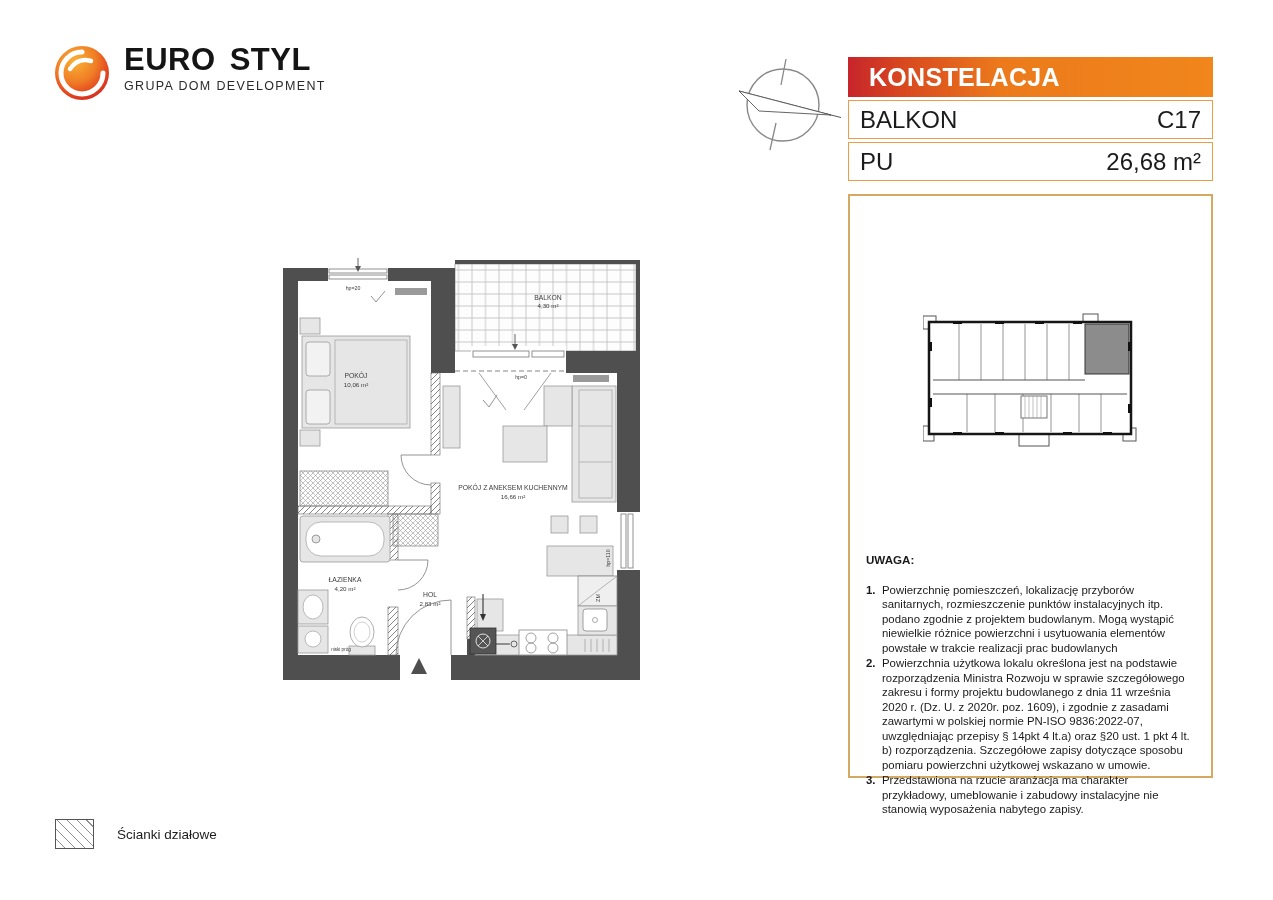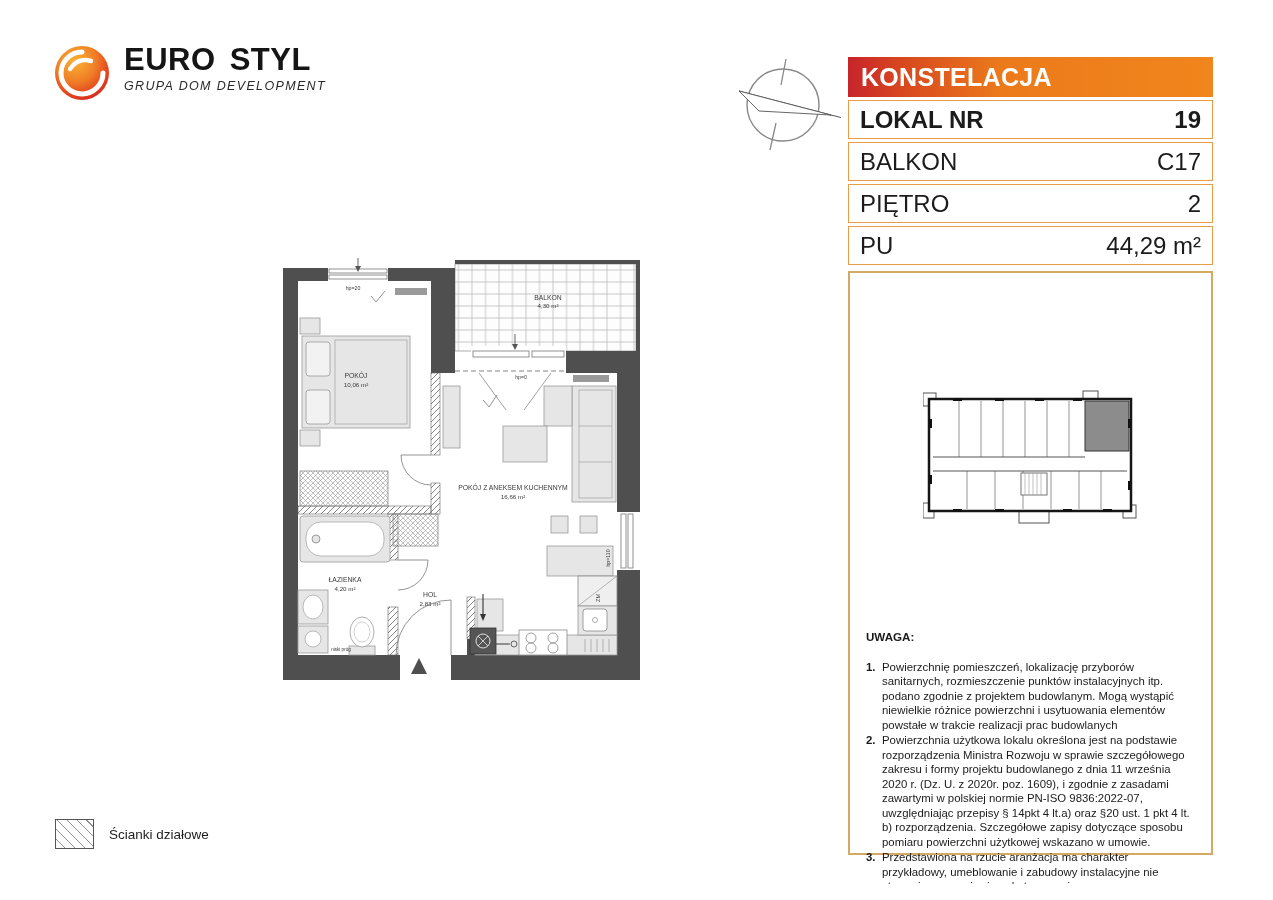--- a/index.html
+++ b/index.html
@@ -2,44 +2,44 @@
 <html><head>
 <meta charset="utf-8">
 <style>
   html,body{margin:0;padding:0;background:#fff;}
   .page{position:relative;width:1273px;height:884px;background:#fff;overflow:hidden;
         font-family:"Liberation Sans",sans-serif;color:#1b1b1b;}
 
   
   .logo{position:absolute;left:53px;top:44px;display:flex;gap:13px;align-items:flex-start;}
   .logo-text .brand{font-size:31px;font-weight:bold;letter-spacing:.5px;color:#151515;line-height:1;word-spacing:5px;}
-  .logo-text .tagline{font-size:12.5px;letter-spacing:1.35px;color:#2a2a2a;margin-top:4px;font-style:italic;}
+  .logo-text .tagline{font-size:12.5px;letter-spacing:1.35px;color:#2a2a2a;margin-top:4px;}
 
   
   .compass{position:absolute;left:723px;top:53px;}
 
   
   .panel{position:absolute;left:848px;top:57px;width:365px;}
-  .panel-header{height:40px;line-height:40px;padding-left:13px;color:#fff;font-weight:bold;font-size:25px;letter-spacing:.3px;
+  .panel-header{height:40px;line-height:40px;padding-left:21px;color:#fff;font-weight:bold;font-size:25px;letter-spacing:.3px;
     background:linear-gradient(90deg,#c7242b 0%,#d8481f 15%,#ec7a1b 42%,#f1861c 100%);}
   .prow{height:37px;border:1px solid #eb9c46;margin-top:3px;display:flex;justify-content:space-between;align-items:center;
     padding:0 11px;font-size:24px;background:#fff;}
   .prow.first{font-weight:bold;}
-  .notes-box{margin-top:6px;height:584px;border:2px solid #d4aa62;box-sizing:border-box;background:#fff;}
+  .notes-box{margin-top:13px;height:584px;border:2px solid #d4aa62;box-sizing:border-box;background:#fff;}
   .mini-plan{display:block;margin:112px auto 0;}
   .notes{margin:100px 16px 0 16px;font-size:11.4px;line-height:1.27;color:#1a1a1a;}
   .notes-title{font-weight:bold;font-size:11.6px;margin-bottom:15px;}
   .note-item{display:flex;margin-bottom:1px;}
   .note-item .num{font-weight:bold;width:16px;flex:none;}
 
   
   .floorplan{position:absolute;left:283px;top:258px;}
 
   
-  .legend{position:absolute;left:55px;top:819px;display:flex;align-items:center;gap:15px;}
+  .legend{position:absolute;left:55px;top:819px;display:flex;align-items:center;gap:23px;}
   .legend-swatch{width:37px;height:28px;border:1.5px solid #555;
     background:repeating-linear-gradient(45deg,#fff 0 6px,#8f8f8f 6px 7px);}
   .legend-label{font-size:13.5px;color:#1c1c1c;}
 </style>
 </head>
 <body>
 
 <div class="page">
 
   <div class="logo">
@@ -67,35 +67,27 @@
     <line x1="63" y1="6" x2="58" y2="32" stroke="#888" stroke-width="1.3"></line>
     <line x1="53" y1="70" x2="47" y2="97" stroke="#888" stroke-width="1.3"></line>
     <polygon points="16,38 108,62 44,49" fill="#e3e3e3" stroke="#555" stroke-width="0.9"></polygon>
     <polygon points="16,38 108,62 36,58" fill="#fff" stroke="#555" stroke-width="0.9"></polygon>
     <line x1="108" y1="62" x2="118" y2="64.5" stroke="#555" stroke-width="1"></line>
   </svg>
 
   <div class="panel">
     <div class="panel-header">KONSTELACJA</div>
 
-    <div class="prow first">
-      <span>LOKAL NR</span>
-      <span>19</span>
-    </div>
     <div class="prow">
       <span>BALKON</span>
       <span>C17</span>
     </div>
     <div class="prow">
-      <span>PIĘTRO</span>
-      <span>2</span>
-    </div>
-    <div class="prow">
       <span>PU</span>
-      <span>44,29 m²</span>
+      <span>26,68 m²</span>
     </div>
 
     <div class="notes-box">
 
       <svg class="mini-plan" width="215" height="145" viewBox="0 0 215 145">
         <rect x="0" y="8" width="13" height="13" fill="#fff" stroke="#555" stroke-width="1"></rect>
         <rect x="160" y="6" width="15" height="10" fill="#fff" stroke="#555" stroke-width="1"></rect>
         <rect x="0" y="118" width="11" height="15" fill="#fff" stroke="#555" stroke-width="1"></rect>
         <rect x="200" y="120" width="13" height="13" fill="#fff" stroke="#555" stroke-width="1"></rect>
         <rect x="96" y="126" width="30" height="12" fill="#fff" stroke="#555" stroke-width="1"></rect>

